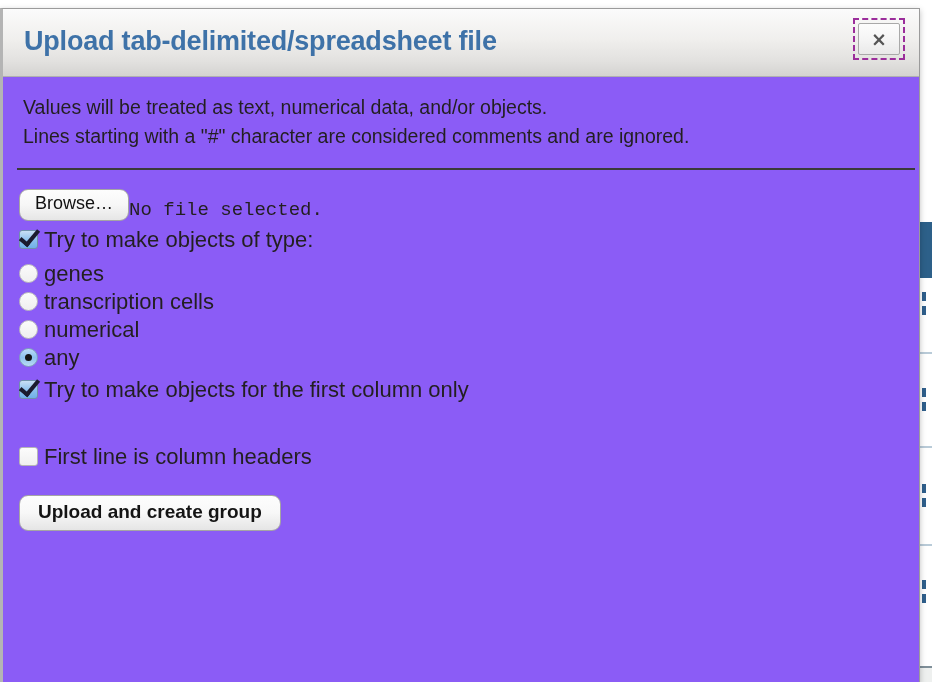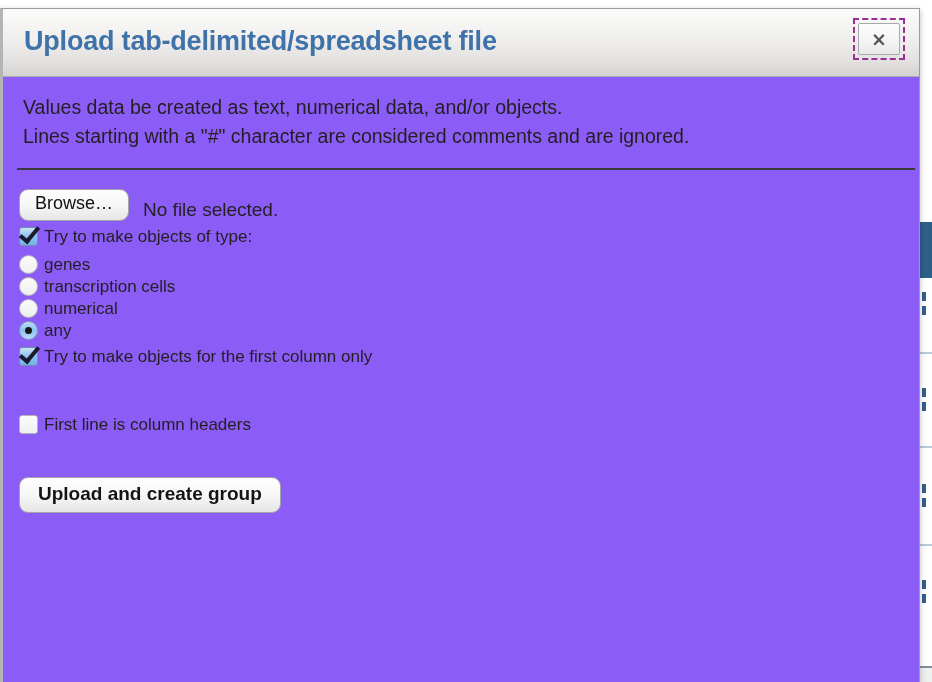--- a/index.html
+++ b/index.html
@@ -142,32 +142,32 @@
     padding: 4px 15px 6px 15px;
     background: linear-gradient(to bottom, #fdfdfd 0%, #f7f7f7 48%, #e6e6e6 100%);
     border: 1px solid #a5a5a5;
     border-radius: 9px;
     cursor: pointer;
     line-height: 1.1;
   }
   #file-status {
     font-size: 19px;
     color: #231f20;
-    margin-left: 14px;
+    font-family: Liberation Mono, monospace;
   }
 
   
   .ctl-row {
     display: flex;
     align-items: center;
     margin-top: 6px;
     margin-left: -4px;
   }
   .ctl-row .ctl-label {
-    font-size: 17px;
+    font-size: 22px;
     color: #231f20;
     margin-left: 6px;
     white-space: nowrap;
   }
 
   
   .cb {
     position: relative;
     width: 19px;
     height: 19px;
@@ -225,24 +225,24 @@
     background: #151515;
   }
 
   #radio-group { margin-top: 8px; }
   .radio-row { margin-top: 2px; }
 
   #first-col-row { }
 
   #spacer-a { height: 22px; }
 
-  #bool-group .ctl-row { margin-top: 26px; }
-
-  
-  #submit-wrap { margin-top: 42px; margin-left: -4px; }
+  #bool-group .ctl-row { margin-top: 19px; }
+
+  
+  #submit-wrap { margin-top: 25px; margin-left: -4px; }
   #submit-button {
     font-family: "Liberation Sans", sans-serif;
     font-size: 19px;
     font-weight: bold;
     color: #141414;
     padding: 5px 18px 7px 18px;
     background: linear-gradient(to bottom, #fdfdfd 0%, #f8f8f8 48%, #e5e5e5 100%);
     border: 1px solid #a5a5a5;
     border-radius: 9px;
     cursor: pointer;
@@ -282,21 +282,21 @@
 
     <div id="close-wrap">
       <button id="close-button">
         <span id="close-icon">×</span>
       </button>
     </div>
   </div>
 
   <div id="dialog-body">
 
-    <div class="desc-line">Values data be created as text, numerical data, and/or objects.</div>
+    <div class="desc-line">Values will be treated as text, numerical data, and/or objects.</div>
     <div class="desc-line">Lines starting with a "#" character are considered comments and are ignored.</div>
 
     <hr id="separator">
 
     <div id="file-row">
       <button id="browse-button">Browse…</button>
       <span id="file-status">No file selected.</span>
     </div>
 
     <div class="ctl-row">

